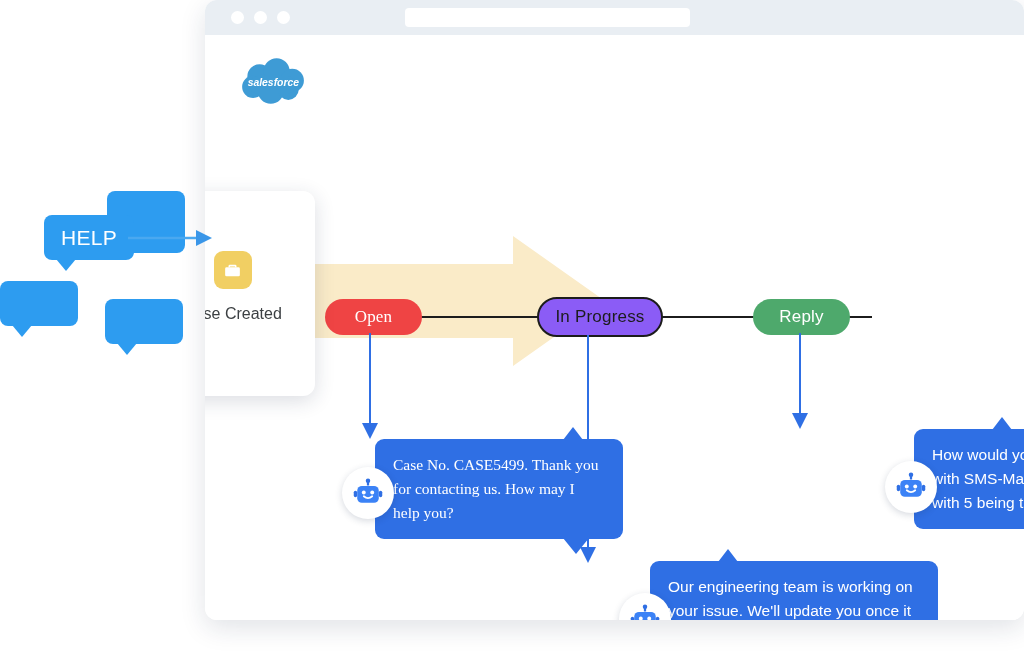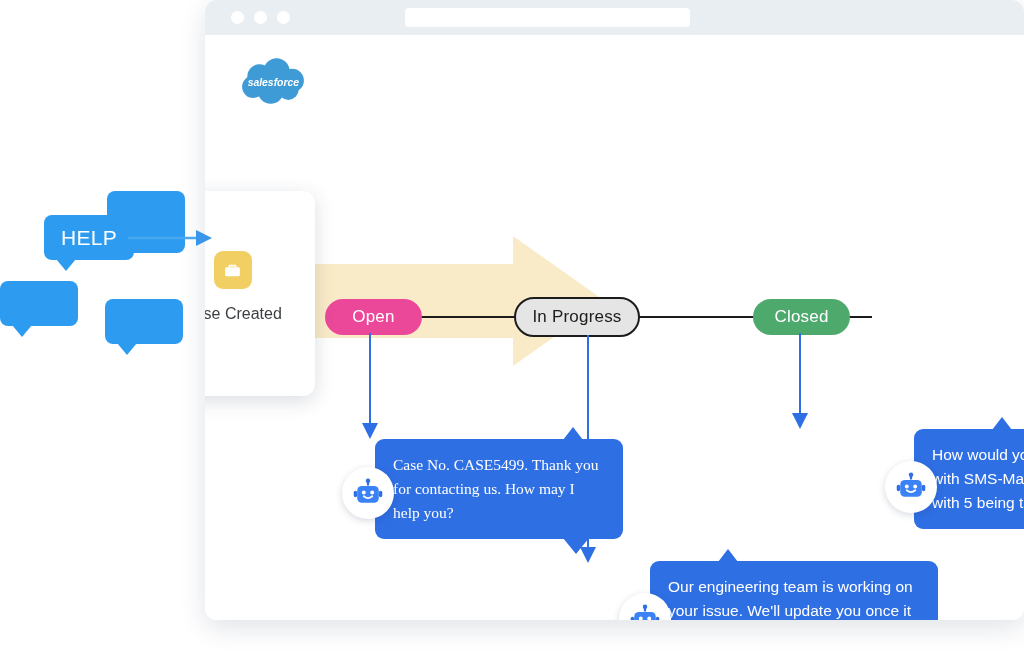--- a/index.html
+++ b/index.html
@@ -39,22 +39,22 @@
 
   
   .status-line{position:absolute;left:205px;top:281px;width:462px;height:2px;background:#1c1c1c;}
 
   
   .pill{
     position:absolute;display:flex;align-items:center;justify-content:center;
     border-radius:999px;font-size:17px;letter-spacing:.2px;
     box-sizing:border-box;white-space:nowrap;
   }
-  .pill-open{left:120px;top:264px;width:97px;height:36px;background:#ec4899;color:#fff;}
-  .pill-inprog{left:309px;top:262px;width:126px;height:40px;background:#e5e5e5;color:#1c1c1c;border:2px solid #1c1c1c;}
+  .pill-open{left:120px;top:264px;width:97px;height:36px;background:#ef4444;color:#fff;font-family:Liberation Serif, serif;}
+  .pill-inprog{left:332px;top:262px;width:126px;height:40px;background:#8b5cf6;color:#1c1c1c;border:2px solid #1c1c1c;}
   .pill-closed{left:548px;top:264px;width:97px;height:36px;background:#4ea96c;color:#fff;}
 
   
   .vconn{position:absolute;}
   .vconn svg{display:block;}
   .vc1{left:156px;top:298px;}
   .vc2{left:374px;top:300px;}
   .vc3{left:586px;top:298px;}
 
   
@@ -176,21 +176,21 @@
       <div class="big-arrow">
         <svg viewBox="0 0 300 130" preserveAspectRatio="none">
           <path d="M0,28 L208,28 L208,0 L300,65 L208,130 L208,102 L0,102 Z" fill="#faebc8"></path>
         </svg>
       </div>
 
       <div class="status-line"></div>
 
       <div class="pill pill-open">Open</div>
       <div class="pill pill-inprog">In Progress</div>
-      <div class="pill pill-closed">Closed</div>
+      <div class="pill pill-closed">Reply</div>
 
       <div class="vconn vc1">
         <svg width="18" height="106">
           <line x1="9" y1="0" x2="9" y2="92" stroke="#2f6fe4" stroke-width="2"></line>
           <path d="M1,90 L17,90 L9,106 Z" fill="#2f6fe4"></path>
         </svg>
       </div>
       <div class="vconn vc2">
         <svg width="18" height="228">
           <line x1="9" y1="0" x2="9" y2="214" stroke="#2f6fe4" stroke-width="2"></line>

